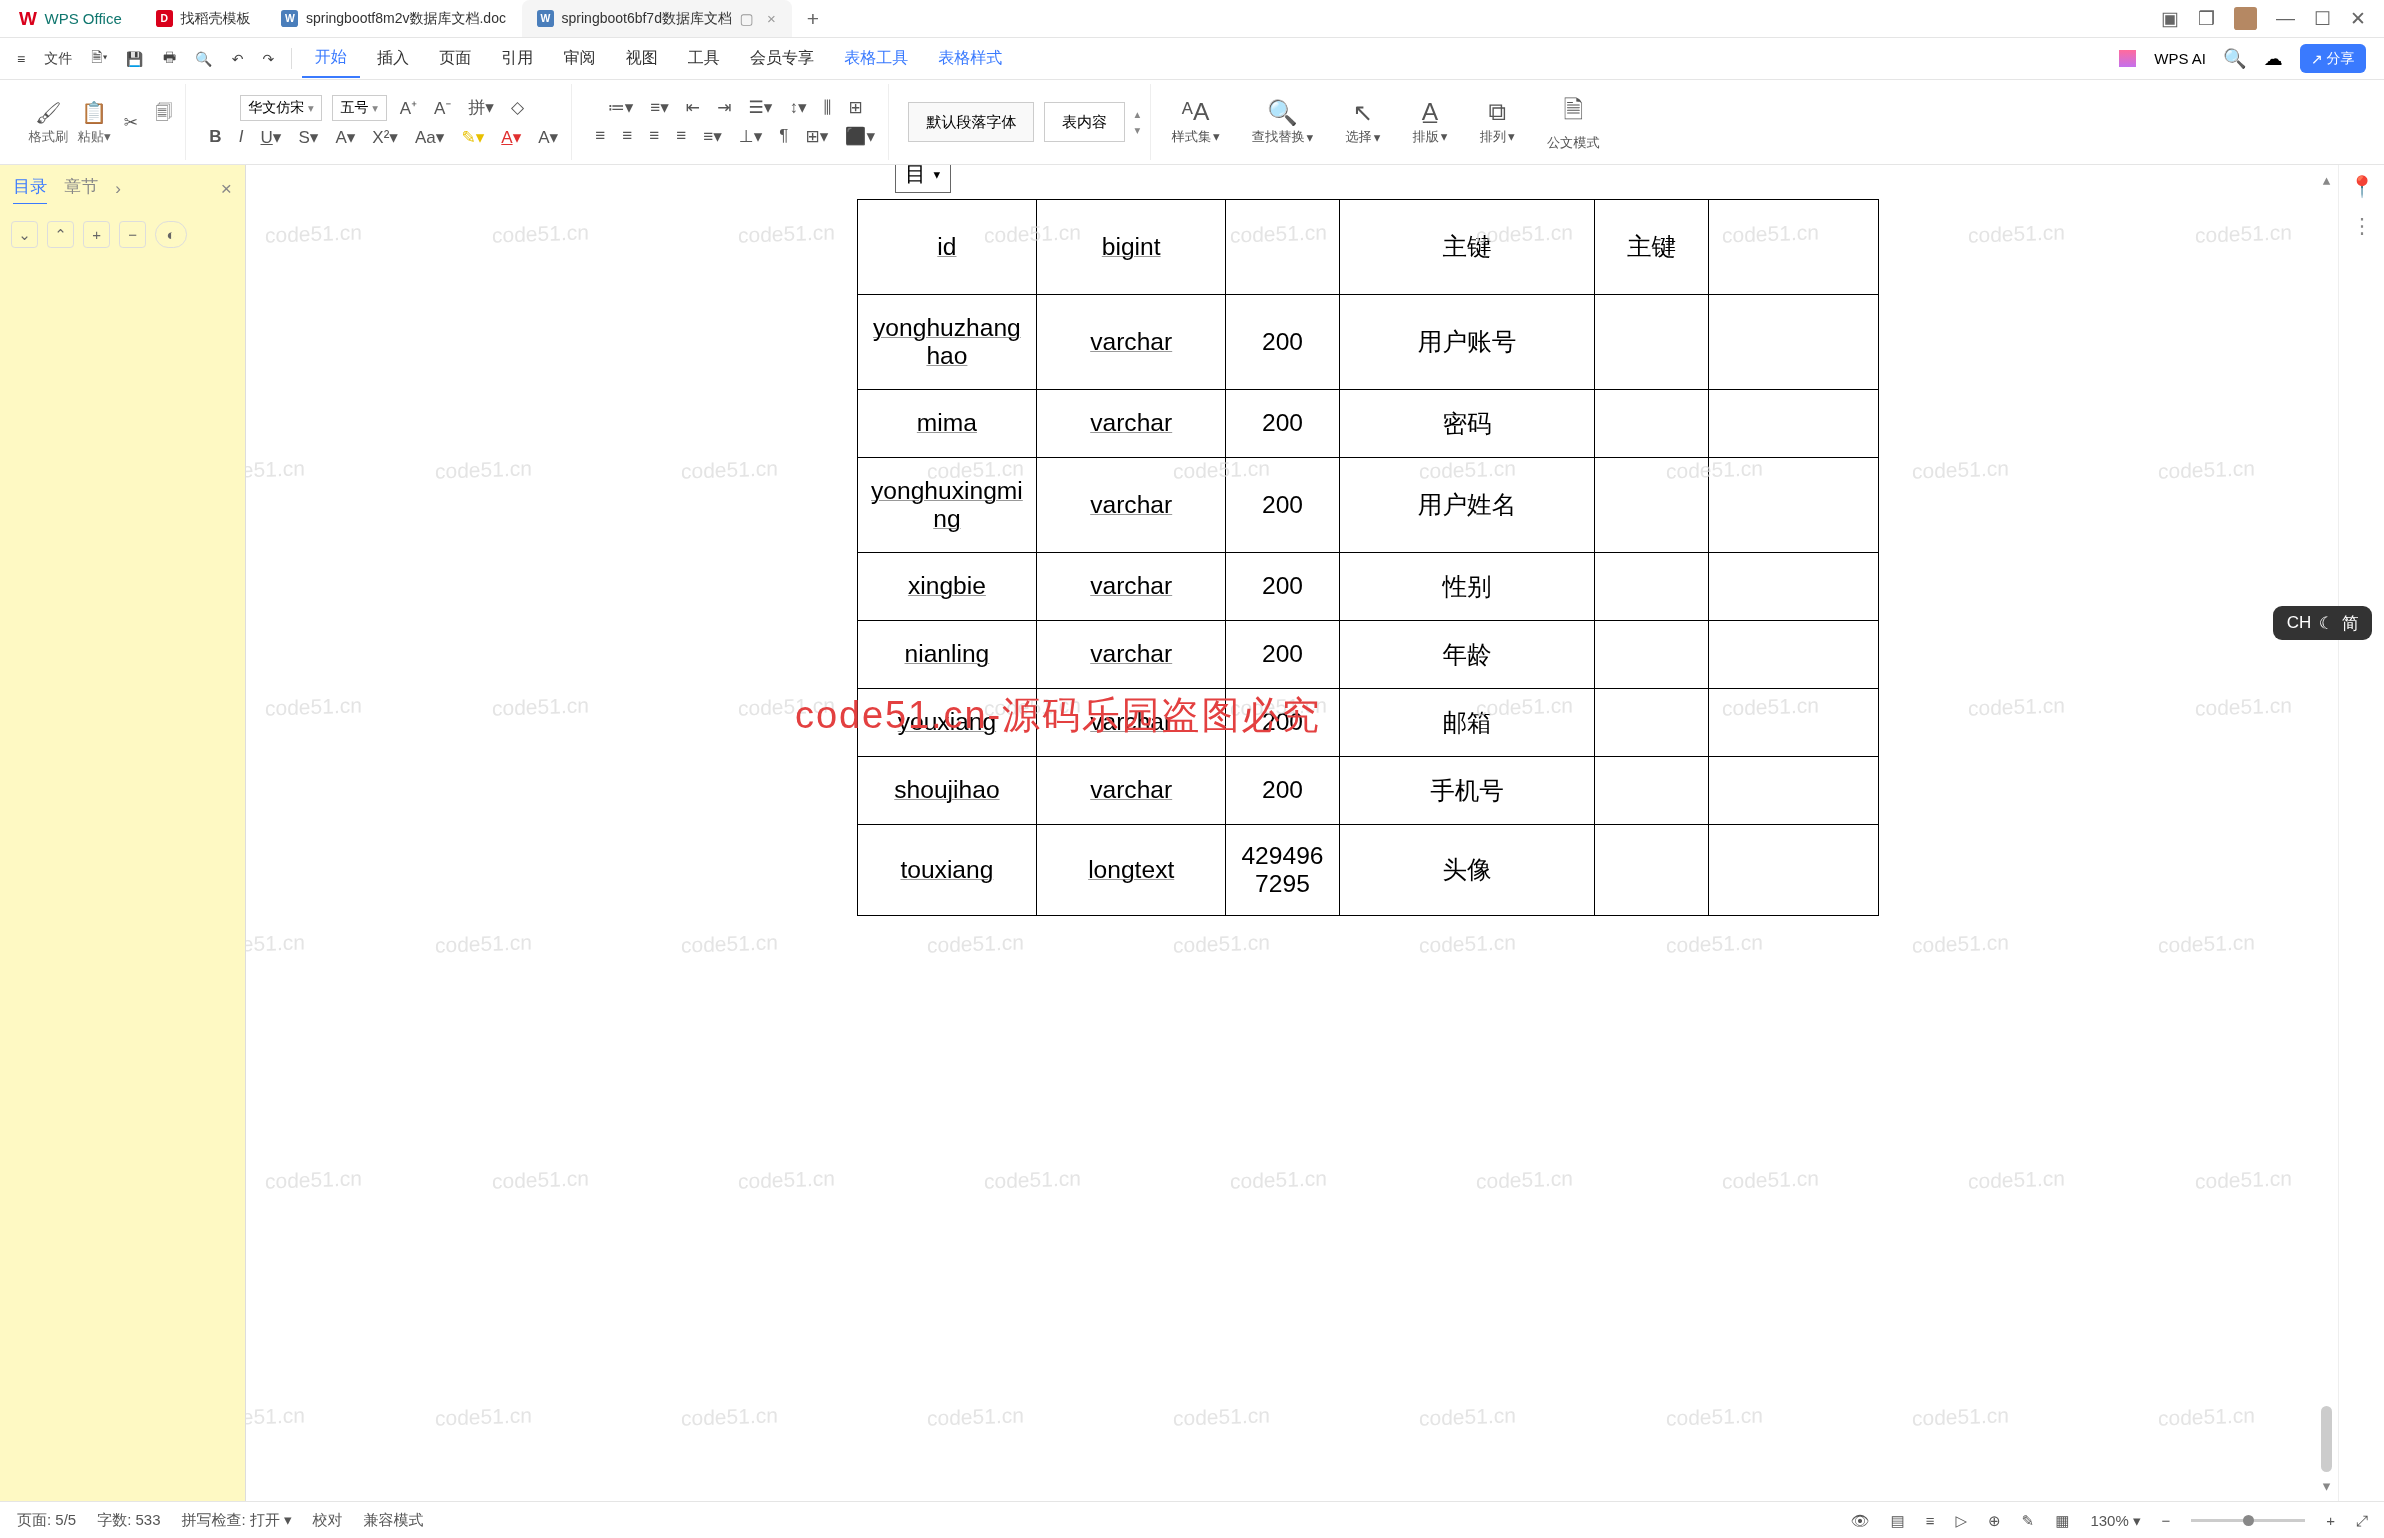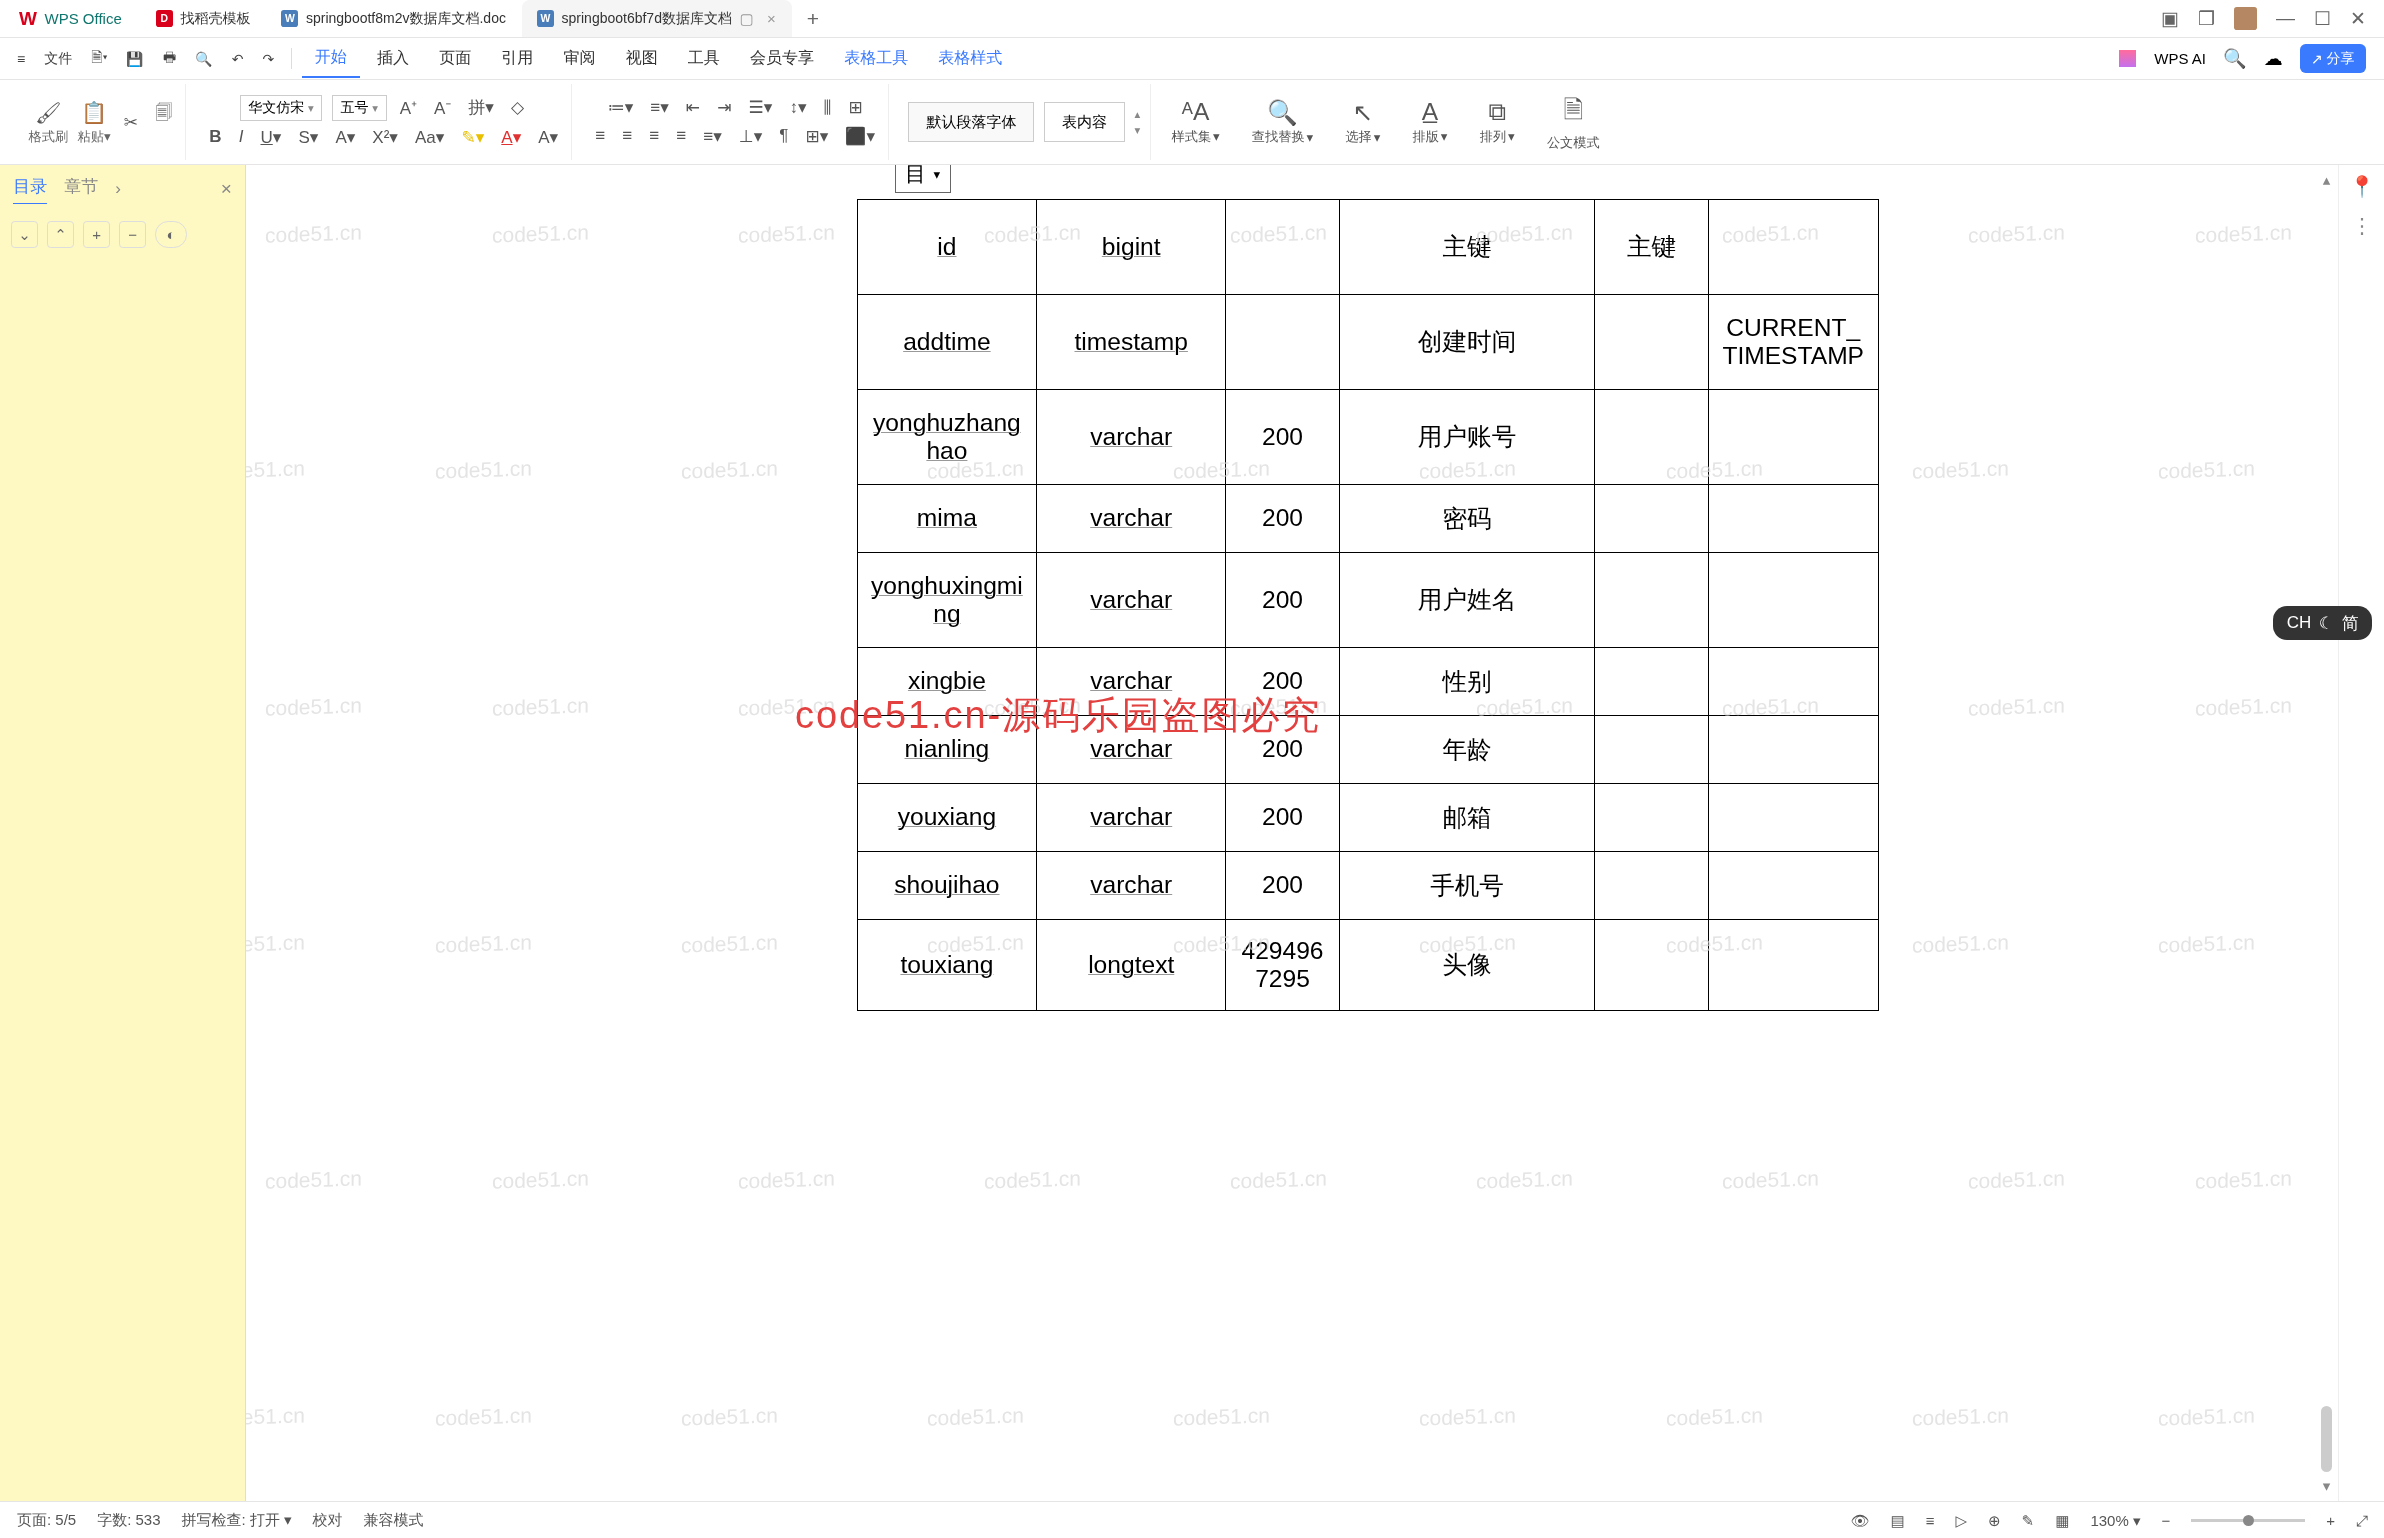--- a/index.html
+++ b/index.html
@@ -77,21 +77,21 @@
 .right-panel { width: 47px; background:#fff; border-left:0.9px solid #eee; display:flex; flex-direction:column; align-items:center; gap:15px; padding-top:9.5px; }
 .rp-icon { font-size:21px; color:#888; }
 
 
 .statusbar { height:38px; display:flex; align-items:center; padding:0 17px; font-size:15px; color:#555; border-top:0.9px solid #e5e5e5; background:#fff; gap:21px; }
 .statusbar-right { margin-left:auto; display:flex; align-items:center; gap:21px; }
 .zoom-slider { width:114px; height:3.8px; background:#ccc; position:relative; }
 .zoom-slider .knob { position:absolute; left:45%; top:-3.8px; width:11.4px; height:11.4px; border-radius:50%; background:#888; }
 
 
-.ime-badge { position:absolute; right:13.2px; top:606px; background:#333; color:#fff; font-size:17px; padding:5.7px 13.2px; border-radius:14px; display:flex; gap:7.6px; align-items:center; }
+.ime-badge { position:absolute; right:13.2px; top:606px; background:#333; color:#fff; font-size:17px; padding:5.7px 13.2px; border-radius:9px; display:flex; gap:7.6px; align-items:center; }
 
 
 .vscroll { position:absolute; right:0; top:0; bottom:0; width:23px; display:flex; flex-direction:column; align-items:center; justify-content:space-between; padding:5.7px 0; }
 .vscroll .arrow { font-size:15px; color:#888; }
 .vscroll .thumb { width:11.4px; height:66px; background:#ccc; border-radius:5.7px; margin-top:auto; margin-bottom:5.7px; }
 </style>
 </head>
 <body>
 
 <div class="titlebar">
@@ -353,28 +353,20 @@
         <tbody>
             <tr>
           <td class="tall" style="width:180px;"><span class="u">id</span></td>
           <td style="width:189px;"><span class="u">bigint</span></td>
           <td style="width:114px;"></td>
           <td style="width:256px;">主键</td>
           <td style="width:114px;">主键</td>
           <td style="width:170px;"></td>
         </tr>
         <tr>
-          <td class="tall"><span class="u">addtime</span></td>
-          <td><span class="u">timestamp</span></td>
-          <td></td>
-          <td>创建时间</td>
-          <td></td>
-          <td style="word-break:break-all;">CURRENT_TIMESTAMP</td>
-        </tr>
-        <tr>
           <td class="tall">
                 <span class="u" style="word-break:break-all;display:block;">yonghuzhanghao</span>
               </td>
           <td><span class="u">varchar</span></td>
           <td>200</td>
           <td>用户账号</td>
           <td></td>
           <td></td>
         </tr>
         <tr>

